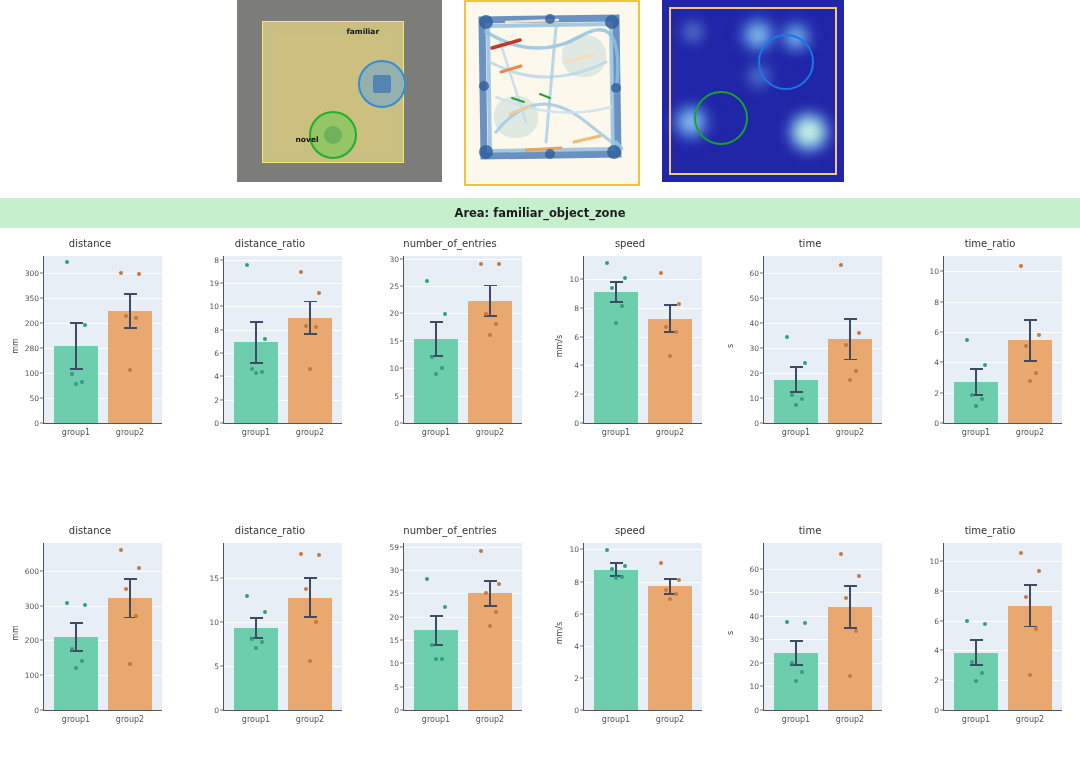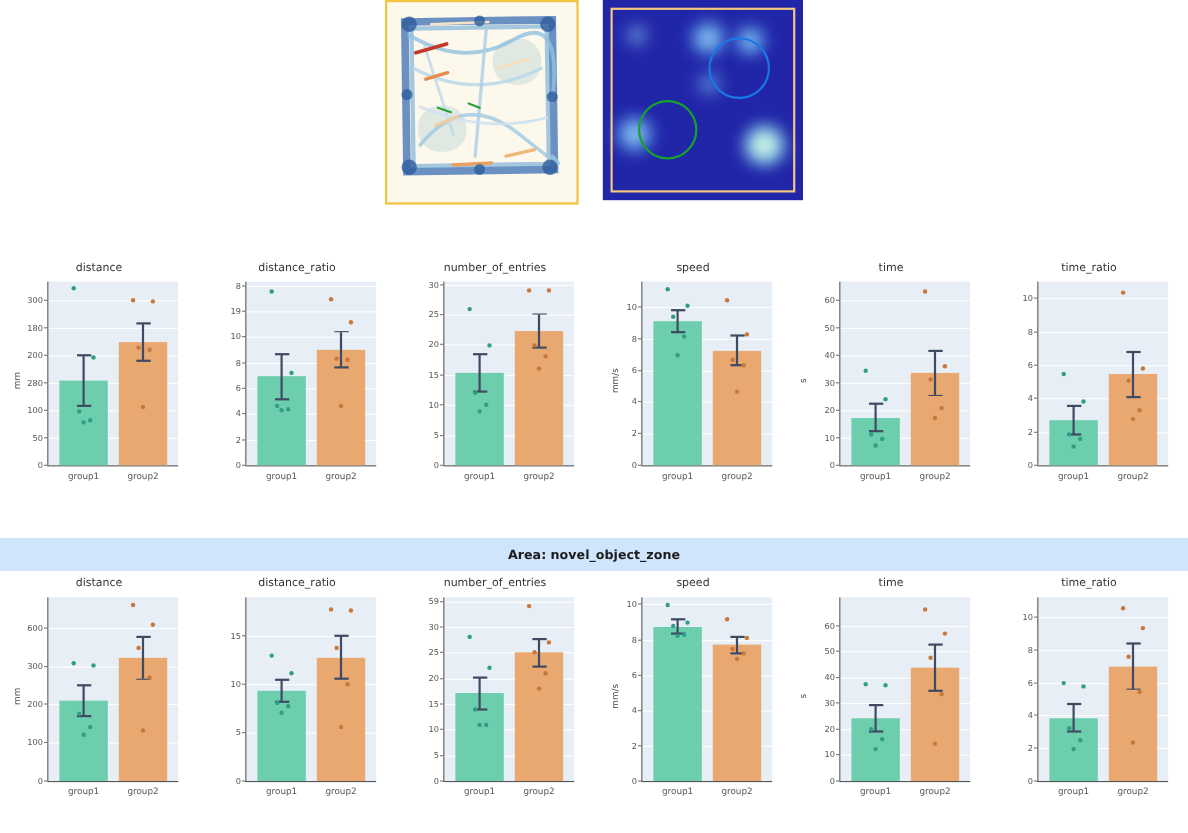--- a/index.html
+++ b/index.html
@@ -136,20 +136,35 @@
   .xt1{left:2px;}
   .xt2{left:56px;}
 </style>
 </head>
 <body>
 
 <div class="page">
 
   <div class="top-strip">
 
+    <div class="panel">
+      <div class="arena">
+        <div class="arena-inner">
+          <div class="arena-shade"></div>
+          <div class="zone-circle zone-fam">
+            <div class="fam-square"></div>
+          </div>
+          <div class="zone-circle zone-nov">
+            <div class="nov-dot"></div>
+          </div>
+        </div>
+        <div class="zone-label lbl-fam">familiar</div>
+        <div class="zone-label lbl-nov">novel</div>
+      </div>
+    </div>
 
     <div class="panel">
       <div class="traj">
         <div class="traj-obj" style="left:96px;top:33px;width:44px;height:42px;"></div>
         <div class="traj-obj" style="left:28px;top:94px;width:44px;height:42px;"></div>
         <svg width="172" height="182">
           <g fill="none" stroke-linecap="round">
             <path d="M16 18 L150 16 L152 152 L18 154 Z" stroke="#3a6fb5" stroke-width="7" opacity=".75"></path>
             <path d="M22 24 L145 22 L147 147 L24 149 Z" stroke="#7fb3d8" stroke-width="4" opacity=".7"></path>
             <path d="M20 30 Q70 60 115 34 T150 90" stroke="#8fc0e0" stroke-width="3.5" opacity=".8"></path>
@@ -191,20 +206,23 @@
         <div class="blob" style="left:18px;top:20px;width:26px;height:24px;background:radial-gradient(circle,#7fb8ea 0%,rgba(40,60,190,0) 72%);"></div>
         <div class="blob" style="left:82px;top:62px;width:30px;height:28px;background:radial-gradient(circle,#6aa6e4 0%,rgba(40,60,190,0) 72%);"></div>
         <div class="heat-ring ring-fam"></div>
         <div class="heat-ring ring-nov"></div>
         <div class="heat-frame"></div>
       </div>
     </div>
 
   </div>
 
+  <div class="band band-familiar">
+    <span>Area: familiar_object_zone</span>
+  </div>
 
   <div class="row row-1" id="row-familiar">
       <div class="cell">
         <div class="chart-title">distance</div>
         <div class="ylabel">mm</div>
         <div class="plot">
           <div class="ytick" style="top: 167px;">0</div>
           <div class="ytick-mark" style="top: 167px;"></div>
           <div class="gridline" style="top: 142.075px;"></div>
           <div class="ytick" style="top: 142.075px;">50</div>
@@ -212,21 +230,21 @@
           <div class="gridline" style="top: 117.149px;"></div>
           <div class="ytick" style="top: 117.149px;">100</div>
           <div class="ytick-mark" style="top: 117.149px;"></div>
           <div class="gridline" style="top: 92.2239px;"></div>
           <div class="ytick" style="top: 92.2239px;">280</div>
           <div class="ytick-mark" style="top: 92.2239px;"></div>
           <div class="gridline" style="top: 67.2985px;"></div>
           <div class="ytick" style="top: 67.2985px;">200</div>
           <div class="ytick-mark" style="top: 67.2985px;"></div>
           <div class="gridline" style="top: 42.3731px;"></div>
-          <div class="ytick" style="top: 42.3731px;">180</div>
+          <div class="ytick" style="top: 42.3731px;">350</div>
           <div class="ytick-mark" style="top: 42.3731px;"></div>
           <div class="gridline" style="top: 17.4478px;"></div>
           <div class="ytick" style="top: 17.4478px;">300</div>
           <div class="ytick-mark" style="top: 17.4478px;"></div>
           <div class="axis-left"></div>
           <div class="axis-bottom"></div>
           <div class="bar bar-g1" style="height: 76.7701px;"></div>
           <div class="err" style="left: 31.1px; top: 67.2985px; height: 45.8627px;"></div>
           <div class="err-cap" style="left: 25.5px; top: 66.3985px;"></div>
           <div class="err-cap" style="left: 25.5px; top: 112.261px;"></div>
@@ -477,23 +495,20 @@
           <div class="pt pt-g2" style="left: 95px; bottom: 88.0545px;"></div>
           <div class="pt pt-g2" style="left: 82px; bottom: 76.6682px;"></div>
           <div class="pt pt-g2" style="left: 92px; bottom: 50.1px;"></div>
           <div class="pt pt-g2" style="left: 86px; bottom: 41.75px;"></div>
           <div class="xtick xt1">group1</div>
           <div class="xtick xt2">group2</div>
         </div>
       </div>
     </div>
 
-  <div class="band band-novel">
-    <span>Area: novel_object_zone</span>
-  </div>
 
   <div class="row row-2" id="row-novel">
       <div class="cell">
         <div class="chart-title">distance</div>
         <div class="ylabel">mm</div>
         <div class="plot">
           <div class="ytick" style="top: 167px;">0</div>
           <div class="ytick-mark" style="top: 167px;"></div>
           <div class="gridline" style="top: 132.208px;"></div>
           <div class="ytick" style="top: 132.208px;">100</div>

